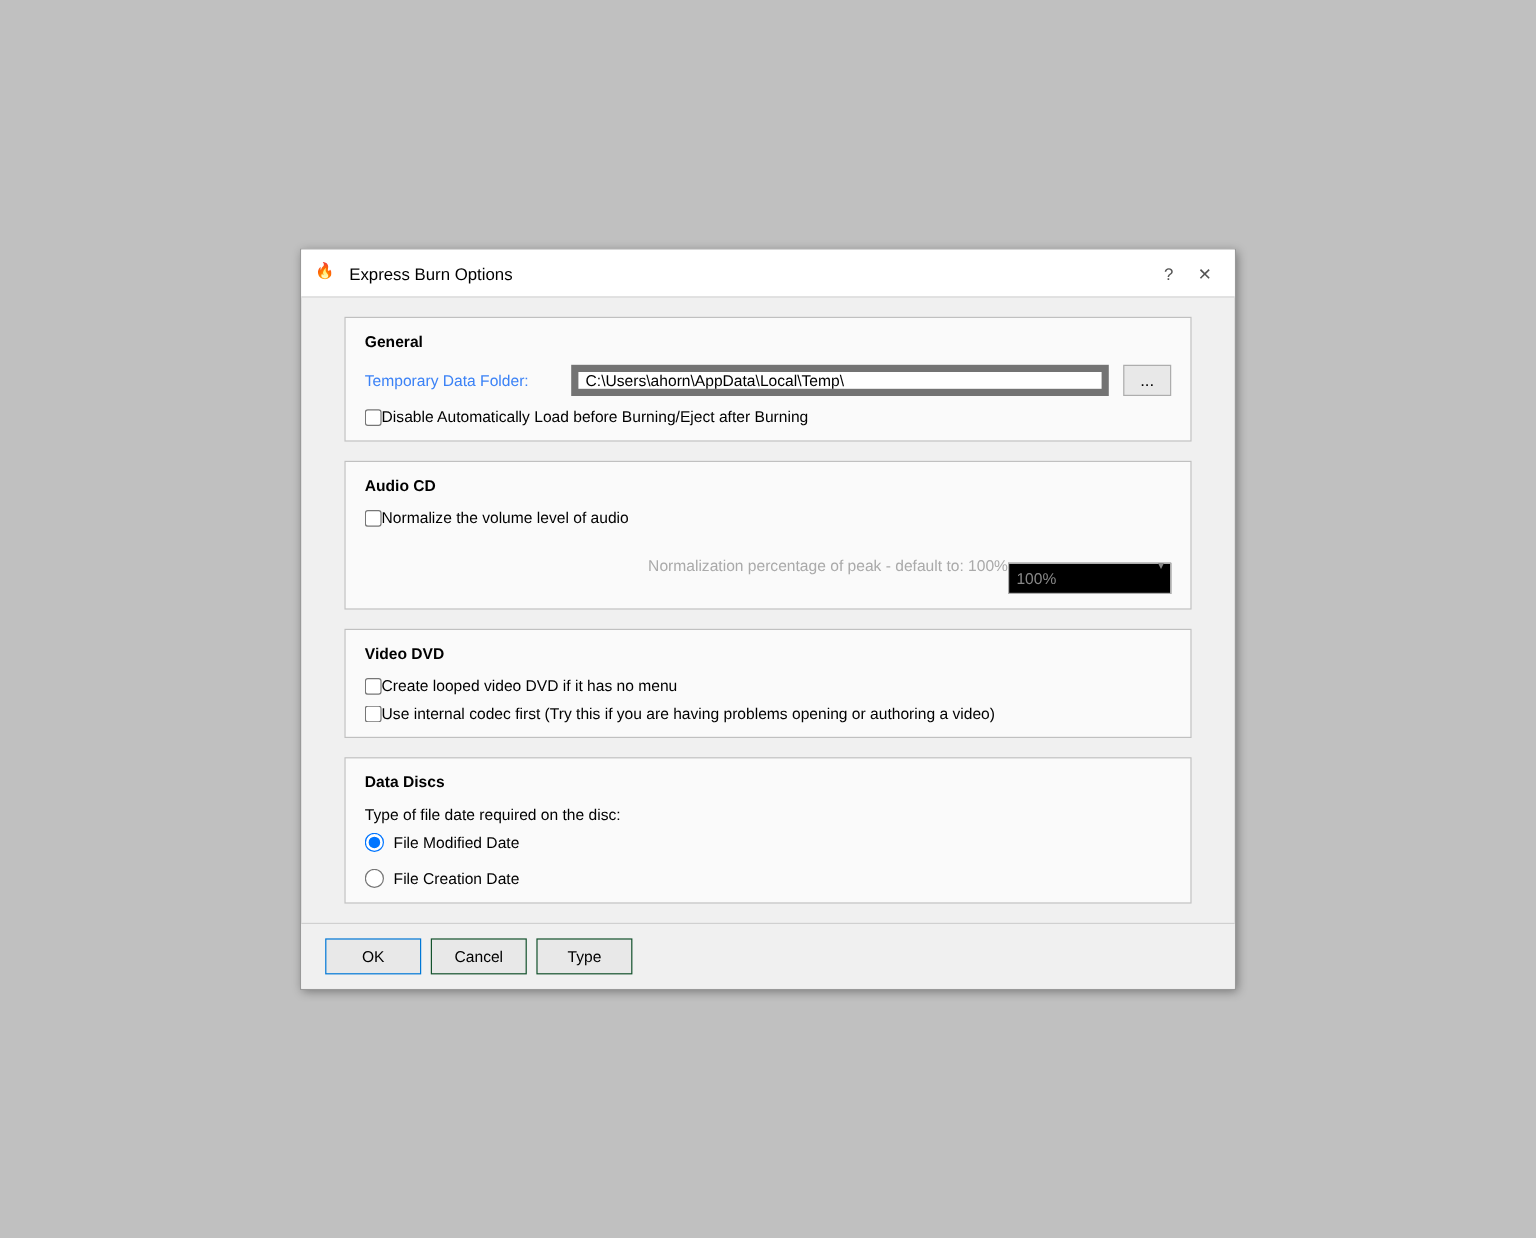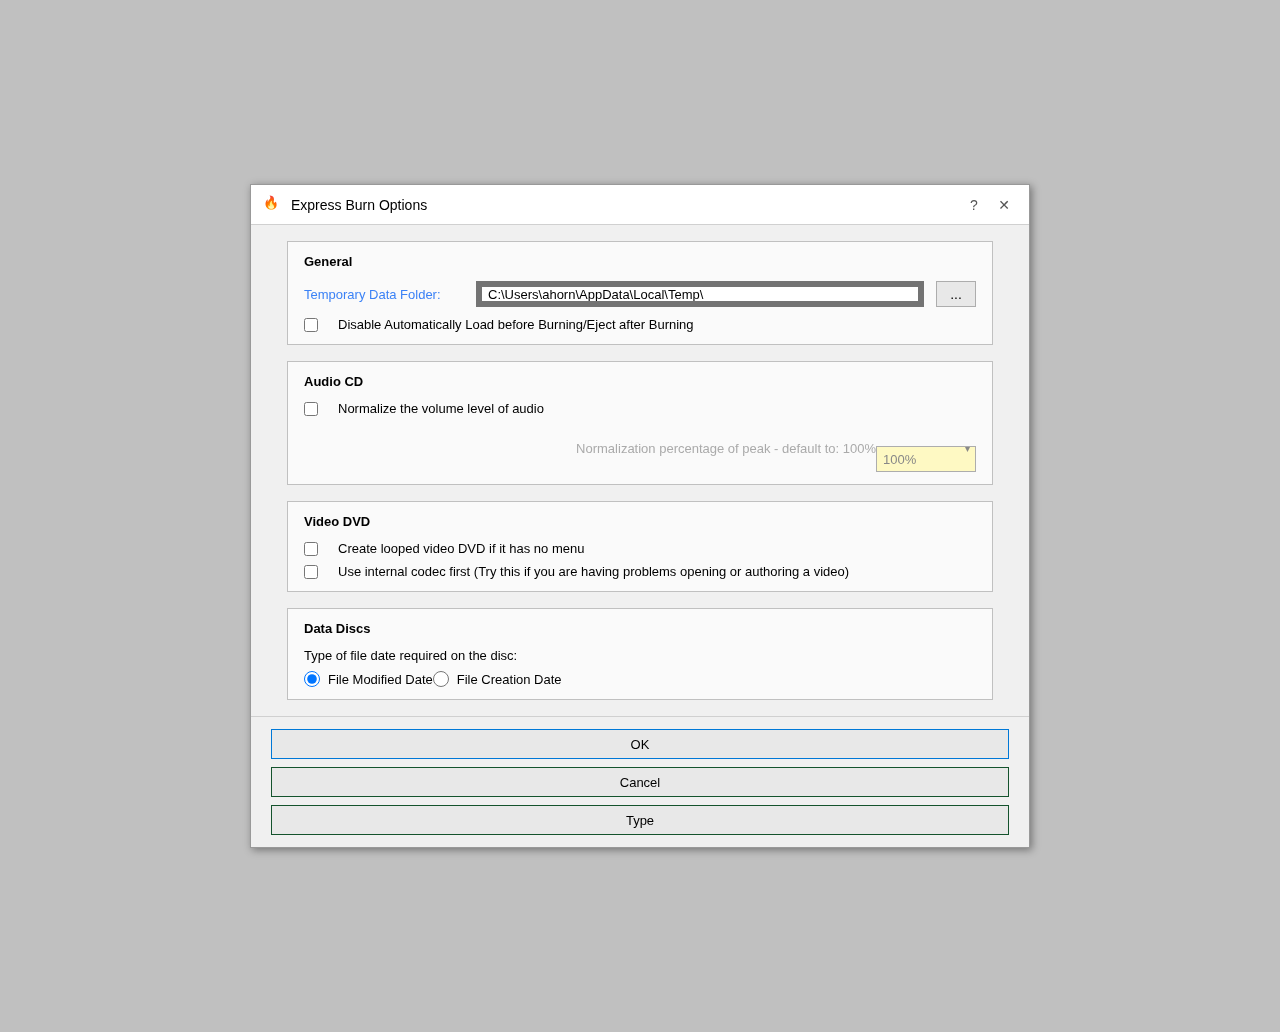--- a/index.html
+++ b/index.html
@@ -130,21 +130,21 @@
       display: flex;
       align-items: center;
       justify-content: center;
       color: #000;
       flex-shrink: 0;
     }
 
     .checkbox-row {
       display: flex;
       align-items: center;
-      gap: 20px;
+      gap: 0;
       margin-bottom: 8px;
     }
 
     .checkbox-row:last-child {
       margin-bottom: 0;
     }
 
     .checkbox-row input[type="checkbox"] {
       width: 14px;
       height: 14px;
@@ -168,24 +168,24 @@
     .norm-label {
       color: #aaa;
     }
 
     .select-wrapper {
       position: relative;
       display: inline-block;
     }
 
     .select-wrapper select {
-      width: 100px;
+      width: 136px;
       height: 26px;
       border: 1px solid #adadad;
-      background: #fef9c3;
+      background: #000000;
       font-size: 13px;
       font-family: inherit;
       padding: 0 24px 0 6px;
       color: #888;
       appearance: none;
       -webkit-appearance: none;
       cursor: pointer;
       margin-top: 22px;
     }
 
@@ -194,22 +194,22 @@
       right: 6px;
       top: 50%;
       transform: translateY(-50%);
       pointer-events: none;
       color: #888;
       font-size: 10px;
     }
 
     .radio-group {
       display: flex;
-      flex-direction: row;
-      gap: 0;
+      flex-direction: column;
+      gap: 14px;
       padding-left: 0;
     }
 
     .radio-row {
       display: flex;
       align-items: center;
       gap: 8px;
     }
 
     .radio-row input[type="radio"] {
@@ -228,21 +228,20 @@
       margin-bottom: 8px;
       color: #000;
     }
 
     .dialog-footer {
       padding: 12px 20px;
       display: flex;
       gap: 8px;
       border-top: 1px solid #d0d0d0;
       background: #f0f0f0;
-      flex-direction: column;
     }
 
     .footer-btn {
       min-width: 80px;
       height: 30px;
       padding: 0 16px;
       border: 1px solid #14532d;
       background: #e8e8e8;
       font-size: 13px;
       font-family: inherit;

